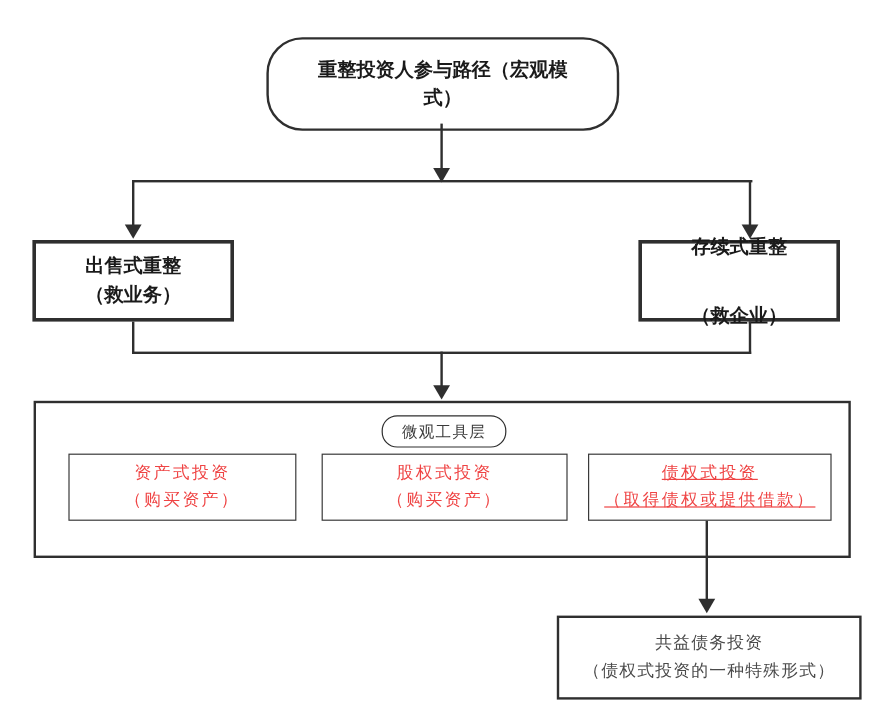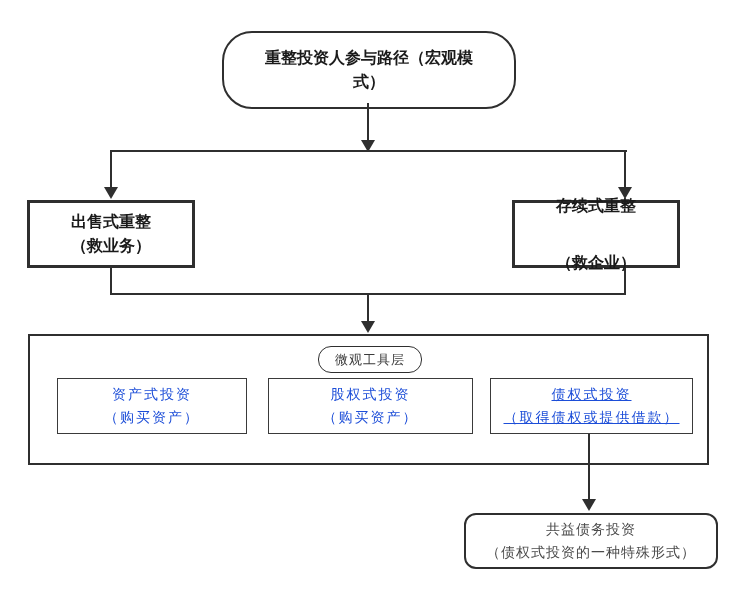--- a/index.html
+++ b/index.html
@@ -29,47 +29,47 @@
     border-radius: 30px;
     font-weight: bold; font-size: 16px; line-height: 24px;
     padding: 0 36px;
   }
   .branch {
     width: 168px; height: 68px; top: 200px;
     border: 3px solid #2f2f2f;
     font-weight: bold; font-size: 16px; line-height: 24px;
   }
   .branch.sale { left: 27px; }
-  .branch.survival { left: 512px; gap: 33px; }
+  .branch.survival { left: 532px; gap: 33px; }
   .container-box {
     position: absolute;
     box-sizing: border-box;
     left: 28px; top: 334px; width: 681px; height: 131px;
     border: 2px solid #2f2f2f;
     background: transparent;
   }
   .pill {
     left: 318px; top: 346px; width: 104px; height: 27px;
     border: 1.5px solid #2f2f2f;
     border-radius: 13px;
     font-size: 13px; letter-spacing: 1px; color: #3a3a3a;
   }
   .tool {
     top: 378px; height: 56px;
     border: 1.5px solid #3a3a3a;
     font-size: 14px; line-height: 23px;
-    letter-spacing: 2px; color: #1d4ed8;
+    letter-spacing: 2px; color: #ef4444;
   }
   .tool.asset  { left: 57px;  width: 190px; }
   .tool.equity { left: 268px; width: 205px; }
   .tool.debt   { left: 490px; width: 203px; text-decoration: underline; }
   .special {
-    left: 464px; top: 513px; width: 254px; height: 56px;
+    left: 464px; top: 513px; width: 254px; height: 70px;
     border: 2px solid #2f2f2f;
-    border-radius: 12px;
+    border-radius: 0;
     font-size: 14px; line-height: 23px;
     letter-spacing: 1px; color: #4a4a4a;
   }
   .vline, .hline { position: absolute; background: #2f2f2f; }
   .arrowhead {
     position: absolute;
     width: 0; height: 0;
     border-left: 7px solid transparent;
     border-right: 7px solid transparent;
     border-top: 12px solid #2f2f2f;

